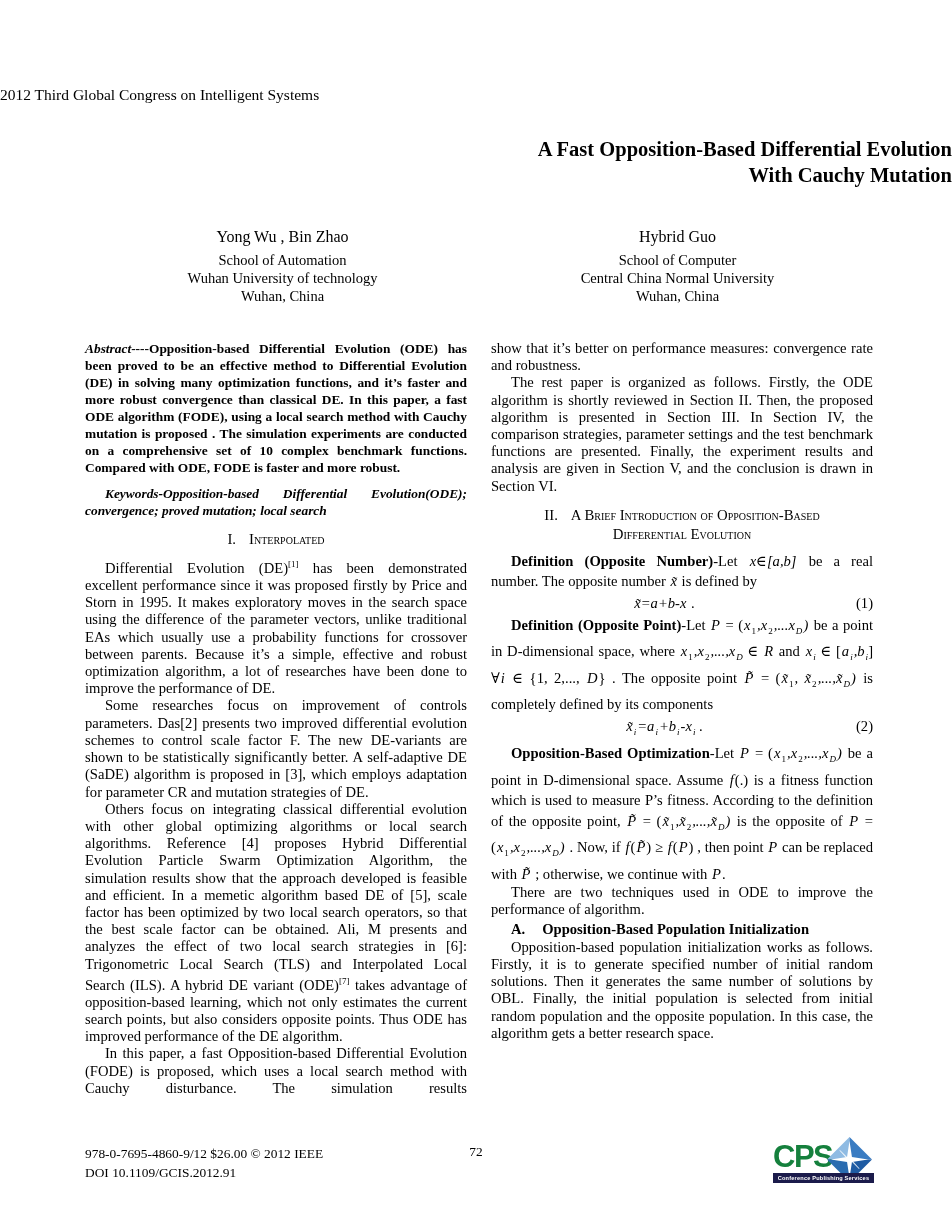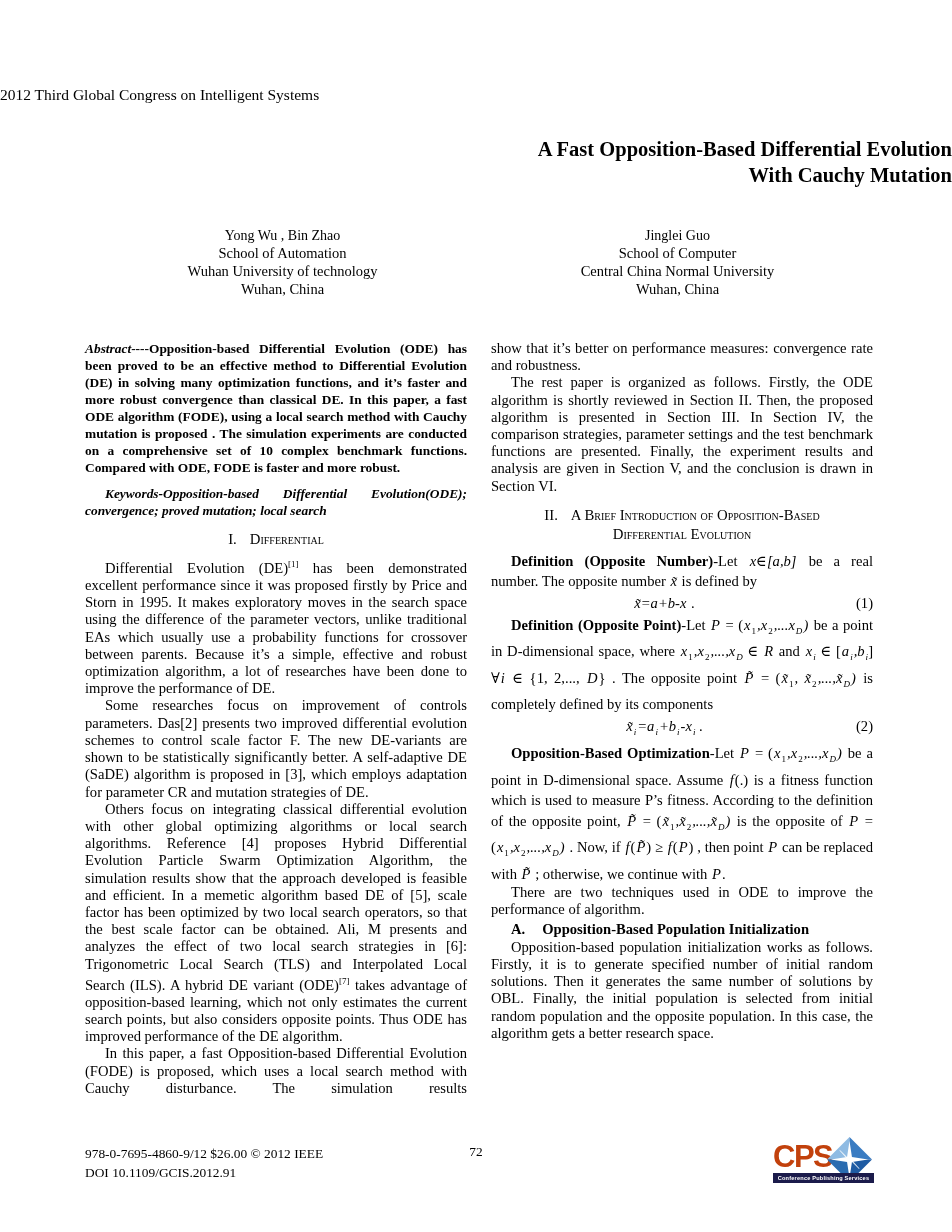--- a/index.html
+++ b/index.html
@@ -12,21 +12,21 @@
   .conf-header {
     position:absolute; top:66px; left:0; right:0;
     text-align:left; font-size:15.5px;margin-top:20px;
   }
   .paper-title {
     position:absolute; top:136px; left:0; right:0;
     text-align:right; font-size:20.5px; font-weight:bold; line-height:26px;
   }
   .authors { position:absolute; top:228px; left:85px; width:790px; display:flex; }
   .author { flex:1; text-align:center; }
-  .author .names { font-size:14px; }
+  .author .names { font-size:16px; margin-bottom:5px; }
   .author .aff { font-size:14.5px; line-height:18px; }
 
   .columns { position:absolute; top:340px; left:85px; width:790px; display:flex; gap:24px; }
   .col { width:382px; font-size:14.6px; line-height:17.2px; text-align:justify; }
   .col p { margin:0; text-indent:20px; }
   .col p.noind { text-indent:0; }
   .abstract { font-weight:bold; font-size:13.4px; line-height:17px; }
   .abstract.kw { margin-top:9px !important; }
   .sect {
     margin:11px 0 7px; font-size:14.8px; font-weight:normal;
@@ -53,21 +53,21 @@
   sup.seg-sup { font-size:62%; }
   sub.seg-sub { font-size:62%; }
   sub.seg-subi { font-size:62%; font-style:italic; }
 
   .footer-left { position:absolute; left:85px; top:1144px; font-size:13.4px; line-height:19px; }
   .page-num { position:absolute; top:1144px; left:0; right:0; text-align:center; font-size:13.4px; }
 
   .cps-logo { position:absolute; left:773px; top:1136px; width:160px; height:62px;
               font-family:"Liberation Sans","DejaVu Sans",sans-serif; }
   .cps-text { position:absolute; left:0; top:6px; font-size:31px; font-weight:bold;
-              letter-spacing:-1.5px; color:#c2410c; line-height:30px; }
+              letter-spacing:-1.5px; color:#15803d; line-height:30px; }
   .cps-diamond { position:absolute; left:53px; top:0; }
   .cps-bar { position:absolute; left:0; top:37px; width:101px; height:10px;
              background:#1b1b4b; color:#ffffff; font-size:5.6px; font-weight:bold;
              text-align:center; line-height:10px; letter-spacing:0.2px; }
 </style>
 </head>
 <body>
 
 <div class="page">
 
@@ -79,33 +79,33 @@
   </div>
 
   <div class="authors">
     <div class="author">
       <div class="names">Yong Wu , Bin Zhao</div>
       <div class="aff">School of Automation</div>
       <div class="aff">Wuhan University of technology</div>
       <div class="aff">Wuhan, China</div>
     </div>
     <div class="author">
-      <div class="names">Jinglei Guo</div>
+      <div class="names">Hybrid Guo</div>
       <div class="aff">School of Computer</div>
       <div class="aff">Central China Normal University</div>
       <div class="aff">Wuhan, China</div>
     </div>
   </div>
 
   <div class="columns">
 
     <div class="col">
       <p class="abstract noind"><span class="seg-bi">Abstract</span><span class="seg-b">----Opposition-based Differential Evolution (ODE) has been proved to be an effective method to Differential Evolution (DE) in solving many optimization functions, and it’s faster and more robust convergence than classical DE. In this paper, a fast ODE algorithm (FODE), using a local search method with Cauchy mutation is proposed . The simulation experiments are conducted on a comprehensive set of 10 complex benchmark functions. Compared with ODE, FODE is faster and more robust.</span></p>
       <p class="abstract kw"><span class="seg-bi">Keywords-Opposition-based Differential Evolution(ODE); convergence; proved mutation; local search</span></p>
-      <h3 class="sect"><span>I.</span><span class="sc gap">Differential</span></h3>
+      <h3 class="sect"><span>I.</span><span class="sc gap">Interpolated</span></h3>
       <p><span class="seg-n">Differential Evolution (DE)</span><sup class="seg-sup">[1]</sup><span class="seg-n"> has been demonstrated excellent performance since it was proposed firstly by Price and Storn in 1995. It makes exploratory moves in the search space using the difference of the parameter vectors, unlike traditional EAs which usually use a probability functions for crossover between parents. Because it’s a simple, effective and robust optimization algorithm, a lot of researches have been done to improve the performance of DE.</span></p>
       <p>Some researches focus on improvement of controls parameters. Das[2] presents two improved differential evolution schemes to control scale factor F. The new DE-variants are shown to be statistically significantly better. A self-adaptive DE (SaDE) algorithm is proposed in [3], which employs adaptation for parameter CR and mutation strategies of DE.</p>
       <p><span class="seg-n">Others focus on integrating classical differential evolution with other global optimizing algorithms or local search algorithms. Reference [4] proposes Hybrid Differential Evolution Particle Swarm Optimization Algorithm, the simulation results show that the approach developed is feasible and efficient. In a memetic algorithm based DE of [5], scale factor has been optimized by two local search operators, so that the best scale factor can be obtained. Ali, M presents and analyzes the effect of two local search strategies in [6]: Trigonometric Local Search (TLS) and Interpolated Local Search (ILS). A hybrid DE variant (ODE)</span><sup class="seg-sup">[7]</sup><span class="seg-n"> takes advantage of opposition-based learning, which not only estimates the current search points, but also considers opposite points. Thus ODE has improved performance of the DE algorithm.</span></p>
       <p class="justlast">In this paper, a fast Opposition-based Differential Evolution (FODE) is proposed, which uses a local search method with Cauchy disturbance. The simulation results</p>
     </div>
 
     <div class="col">
       <p class="noind">show that it’s better on performance measures: convergence rate and robustness.</p>
       <p>The rest paper is organized as follows. Firstly, the ODE algorithm is shortly reviewed in Section II. Then, the proposed algorithm is presented in Section III. In Section IV, the comparison strategies, parameter settings and the test benchmark functions are presented. Finally, the experiment results and analysis are given in Section V, and the conclusion is drawn in Section VI.</p>
       <h3 class="sect sect2"><span>II.</span><span class="sc gap">A Brief Introduction of Opposition-Based Differential Evolution</span></h3>

